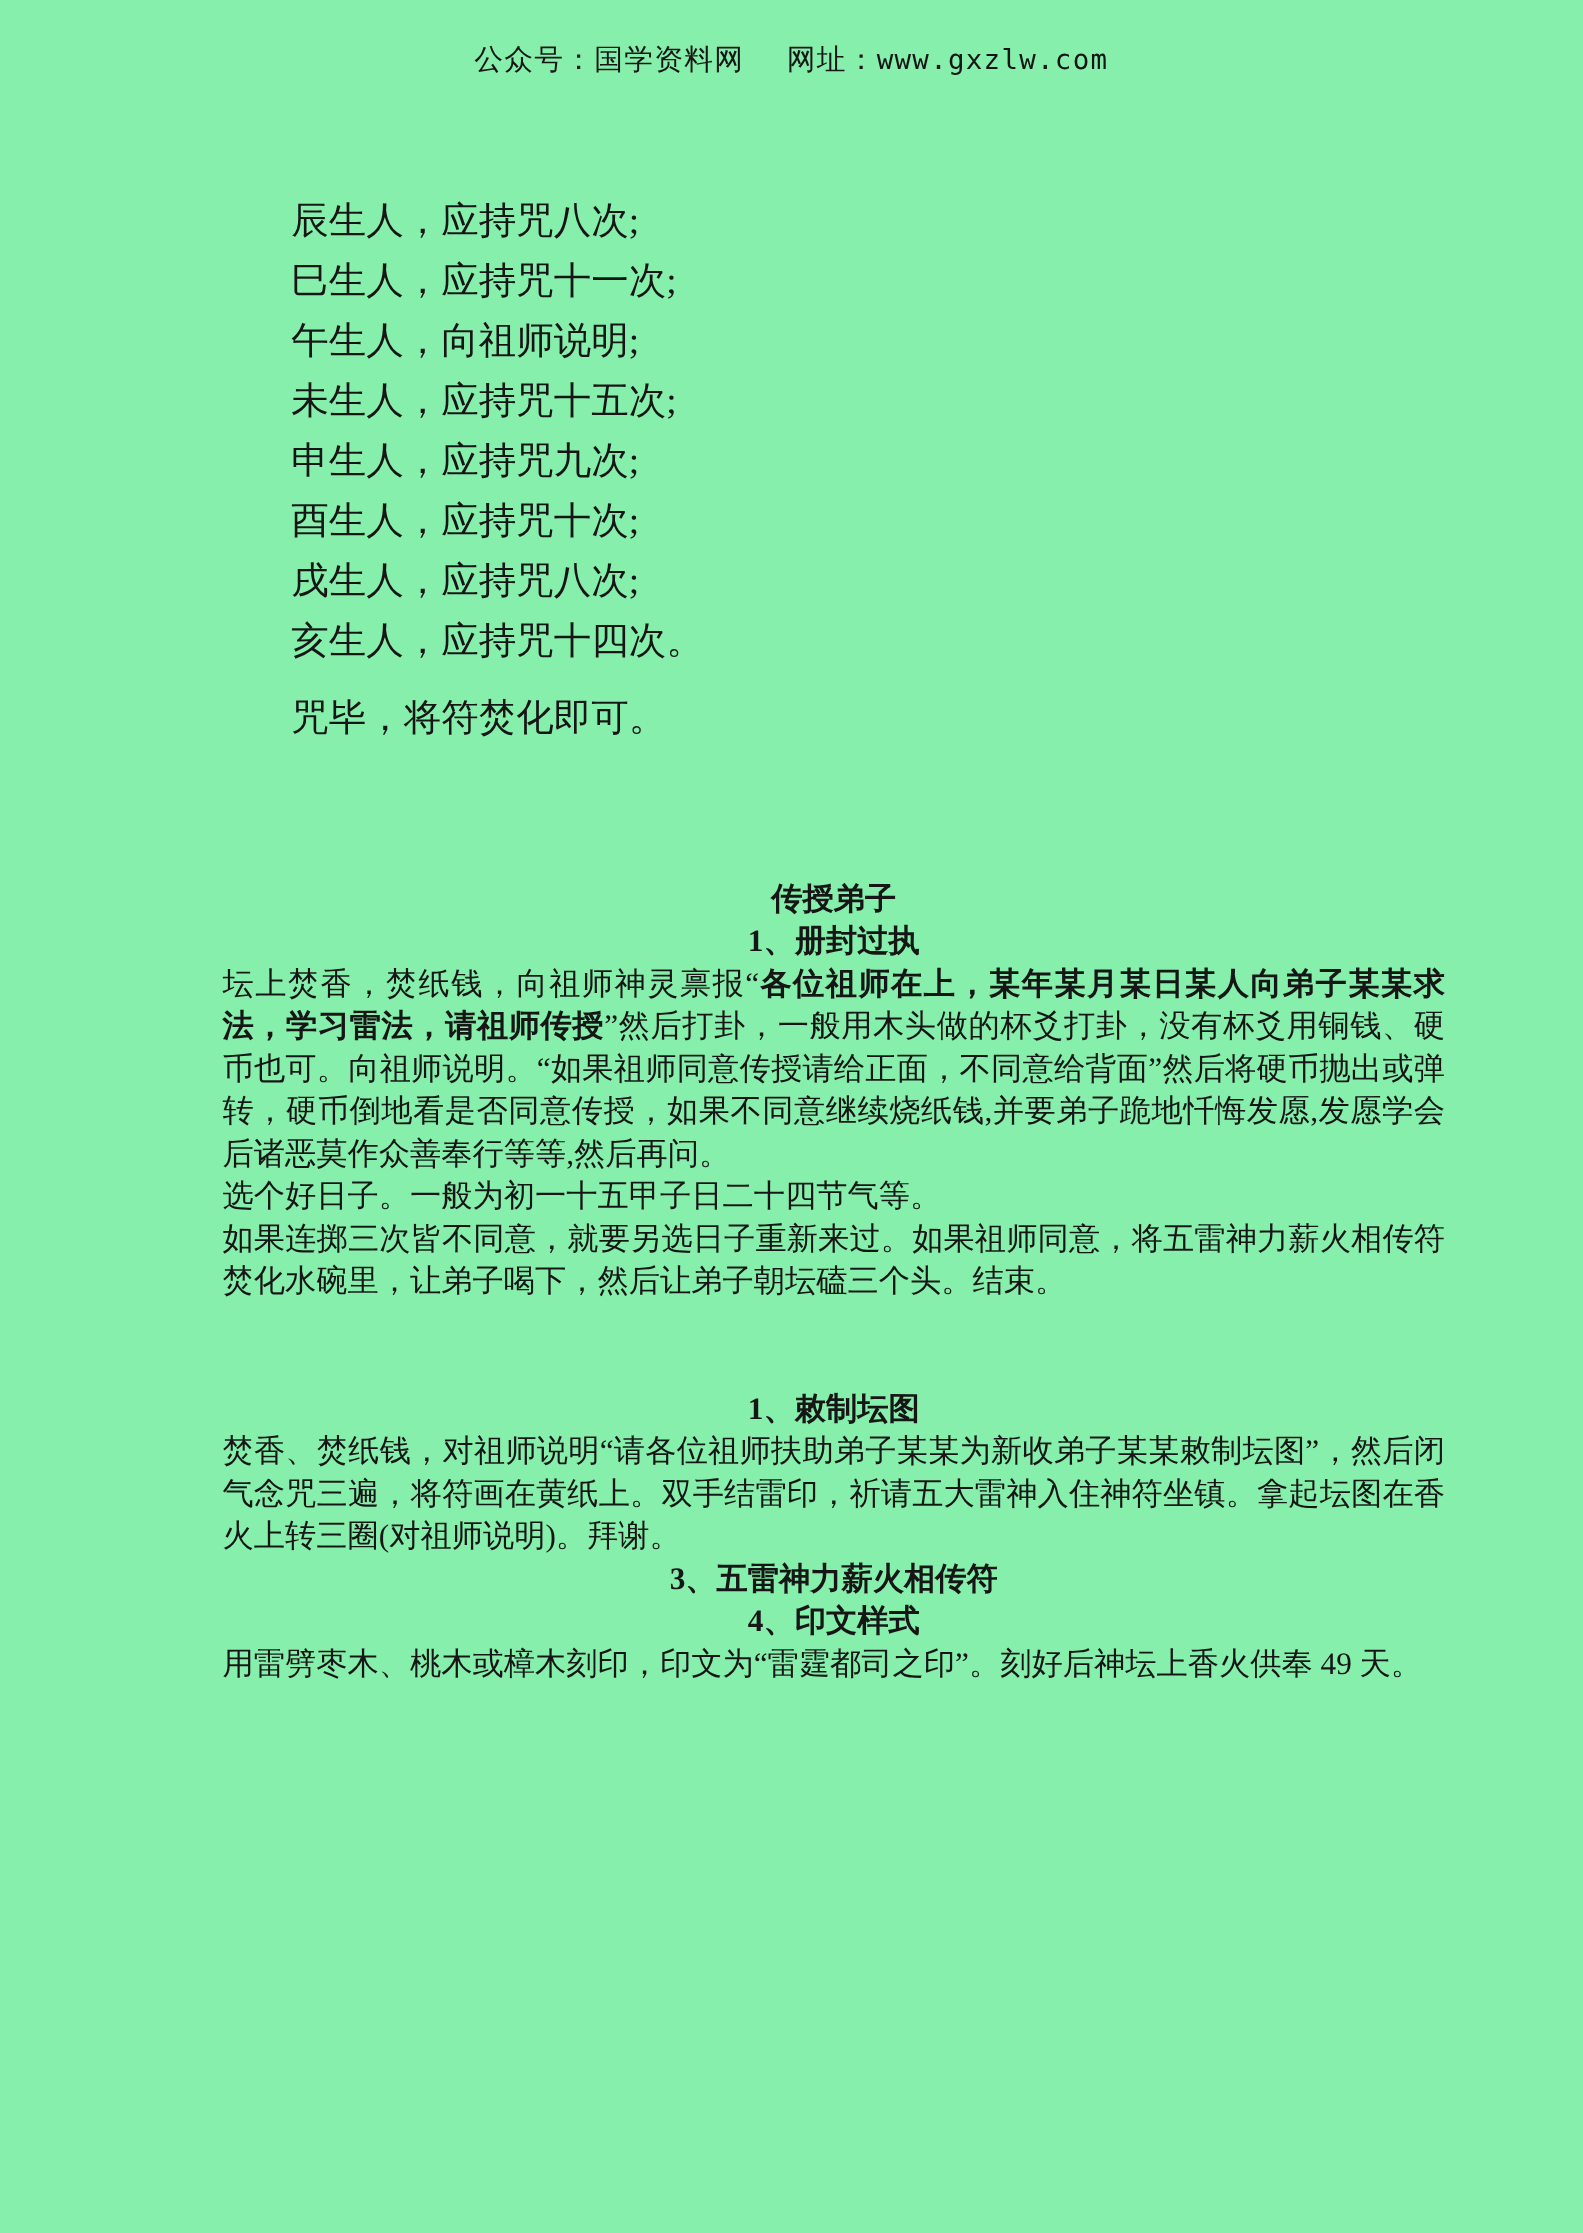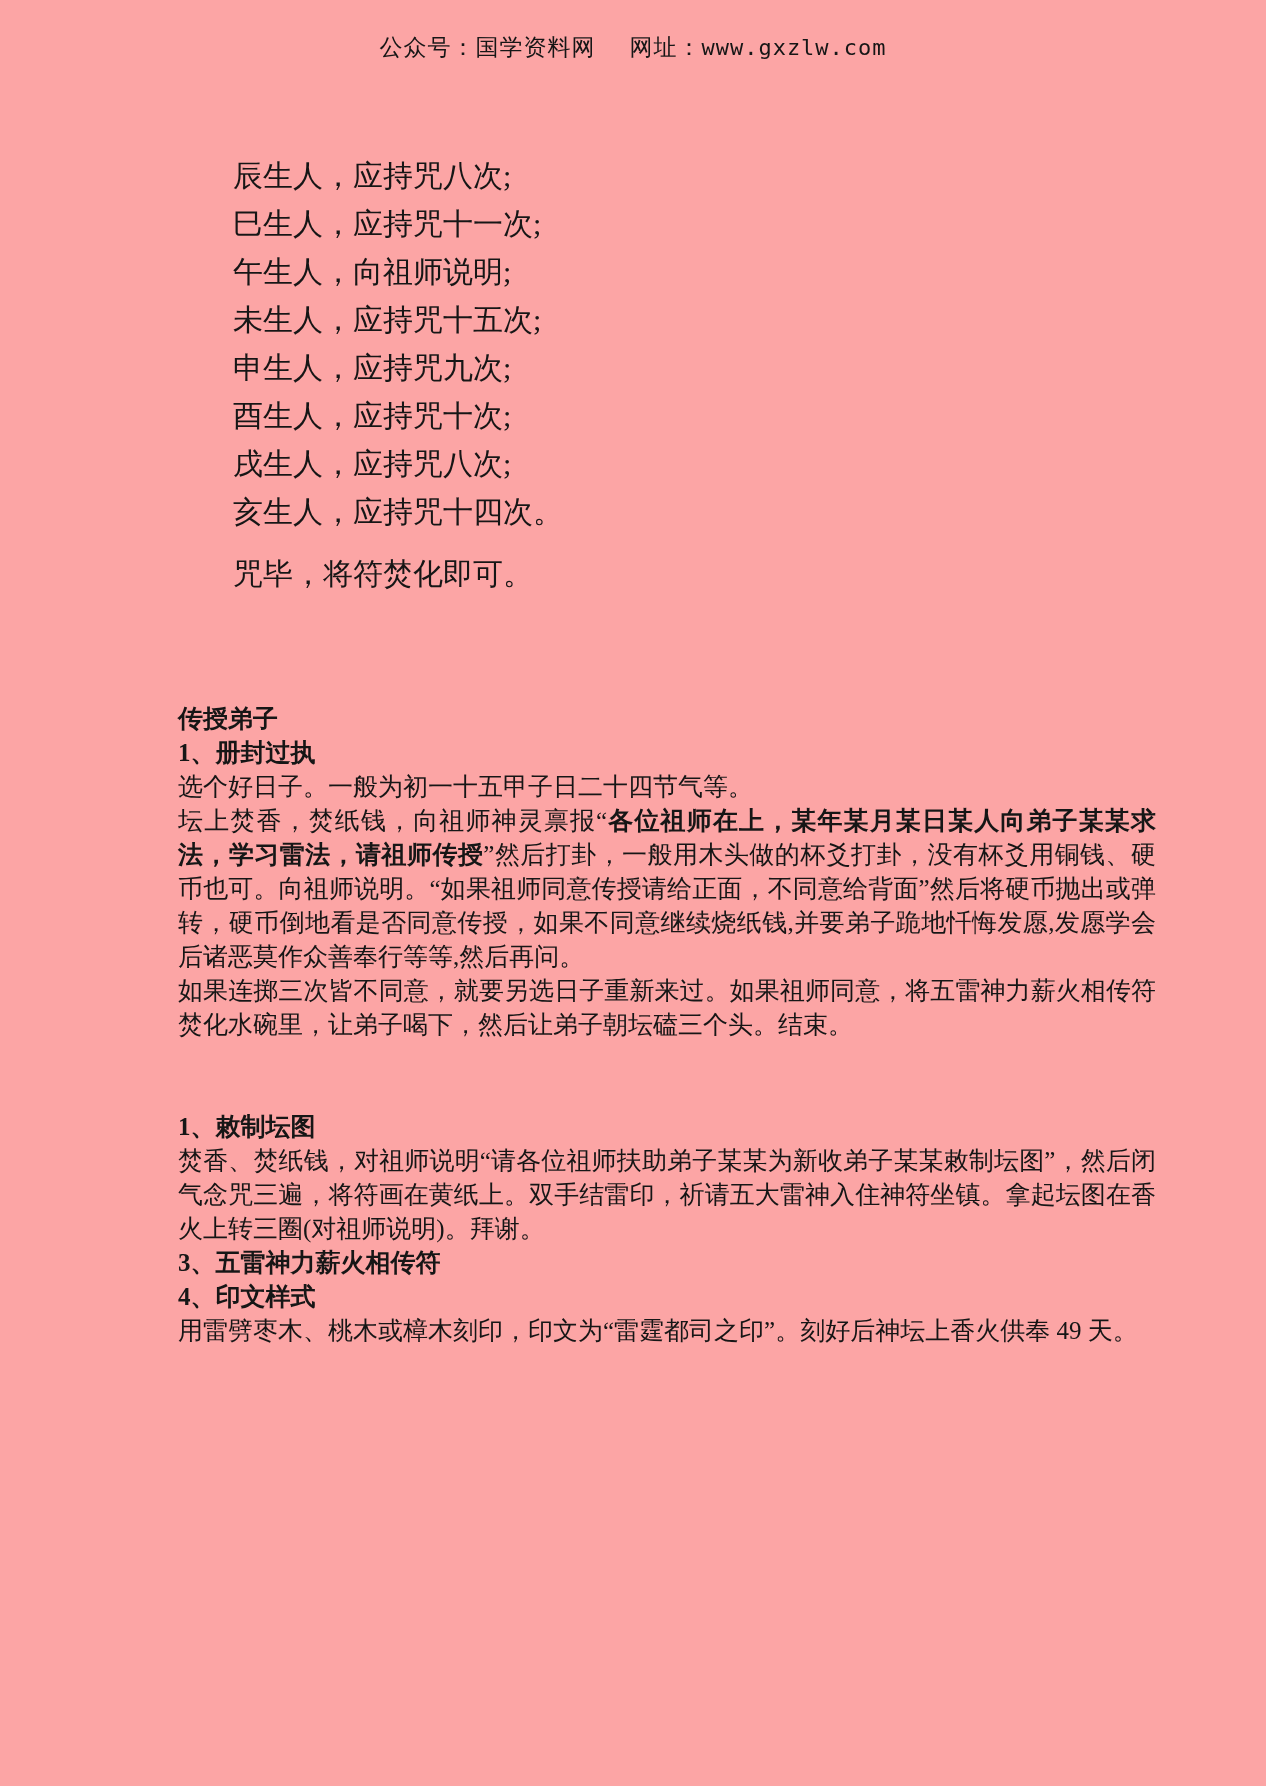--- a/index.html
+++ b/index.html
@@ -4,21 +4,21 @@
 <style>
   html, body {
     margin: 0;
     padding: 0;
     background: #ffffff;
   }
   .page {
     position: relative;
     width: 1266px;
     height: 1786px;
-    background: #fca5a5;
+    background: #86efac;
     color: #161616;
     font-family: "Liberation Serif", "DejaVu Serif", serif;
     overflow: hidden;
   }
   .doc-header {
     padding-top: 34px;
     text-align: center;
     font-size: 23px;
     line-height: 28px;
     letter-spacing: 1px;
@@ -49,21 +49,21 @@
   .body-block {
     margin: 104px 0 0 178px;
     width: 978px;
     font-size: 25px;
     line-height: 34px;
     text-align: justify;
     text-justify: inter-ideograph;
   }
   .sec-heading {
     font-weight: bold;
-    text-align: left;
+    text-align: center;
   }
   .para {
     margin: 0;
   }
   .gap-2 {
     height: 68px;
   }
   b.inline-bold {
     font-weight: bold;
   }
@@ -86,22 +86,22 @@
     <div class="chant-line">酉生人，应持咒十次;</div>
     <div class="chant-line">戌生人，应持咒八次;</div>
     <div class="chant-line">亥生人，应持咒十四次。</div>
     <div class="chant-closing">咒毕，将符焚化即可。</div>
   </div>
 
   <div class="body-block">
     <div class="sec-heading">传授弟子</div>
 
     <div class="sec-heading">1、册封过执</div>
+    <p class="para"><span>坛上焚香，焚纸钱，向祖师神灵禀报“</span><b class="inline-bold">各位祖师在上，某年某月某日某人向弟子某某求法，学习雷法，请祖师传授</b><span>”然后打卦，一般用木头做的杯爻打卦，没有杯爻用铜钱、硬币也可。向祖师说明。“如果祖师同意传授请给正面，不同意给背面”然后将硬币抛出或弹转，硬币倒地看是否同意传授，如果不同意继续烧纸钱,并要弟子跪地忏悔发愿,发愿学会后诸恶莫作众善奉行等等,然后再问。</span></p>
     <p class="para">选个好日子。一般为初一十五甲子日二十四节气等。</p>
-    <p class="para"><span>坛上焚香，焚纸钱，向祖师神灵禀报“</span><b class="inline-bold">各位祖师在上，某年某月某日某人向弟子某某求法，学习雷法，请祖师传授</b><span>”然后打卦，一般用木头做的杯爻打卦，没有杯爻用铜钱、硬币也可。向祖师说明。“如果祖师同意传授请给正面，不同意给背面”然后将硬币抛出或弹转，硬币倒地看是否同意传授，如果不同意继续烧纸钱,并要弟子跪地忏悔发愿,发愿学会后诸恶莫作众善奉行等等,然后再问。</span></p>
     <p class="para">如果连掷三次皆不同意，就要另选日子重新来过。如果祖师同意，将五雷神力薪火相传符焚化水碗里，让弟子喝下，然后让弟子朝坛磕三个头。结束。</p>
 
     <div class="gap-2"></div>
 
     <div class="sec-heading">1、敕制坛图</div>
     <p class="para">焚香、焚纸钱，对祖师说明“请各位祖师扶助弟子某某为新收弟子某某敕制坛图”，然后闭气念咒三遍，将符画在黄纸上。双手结雷印，祈请五大雷神入住神符坐镇。拿起坛图在香火上转三圈(对祖师说明)。拜谢。</p>
 
     <div class="sec-heading">3、五雷神力薪火相传符</div>
 
     <div class="sec-heading">4、印文样式</div>

